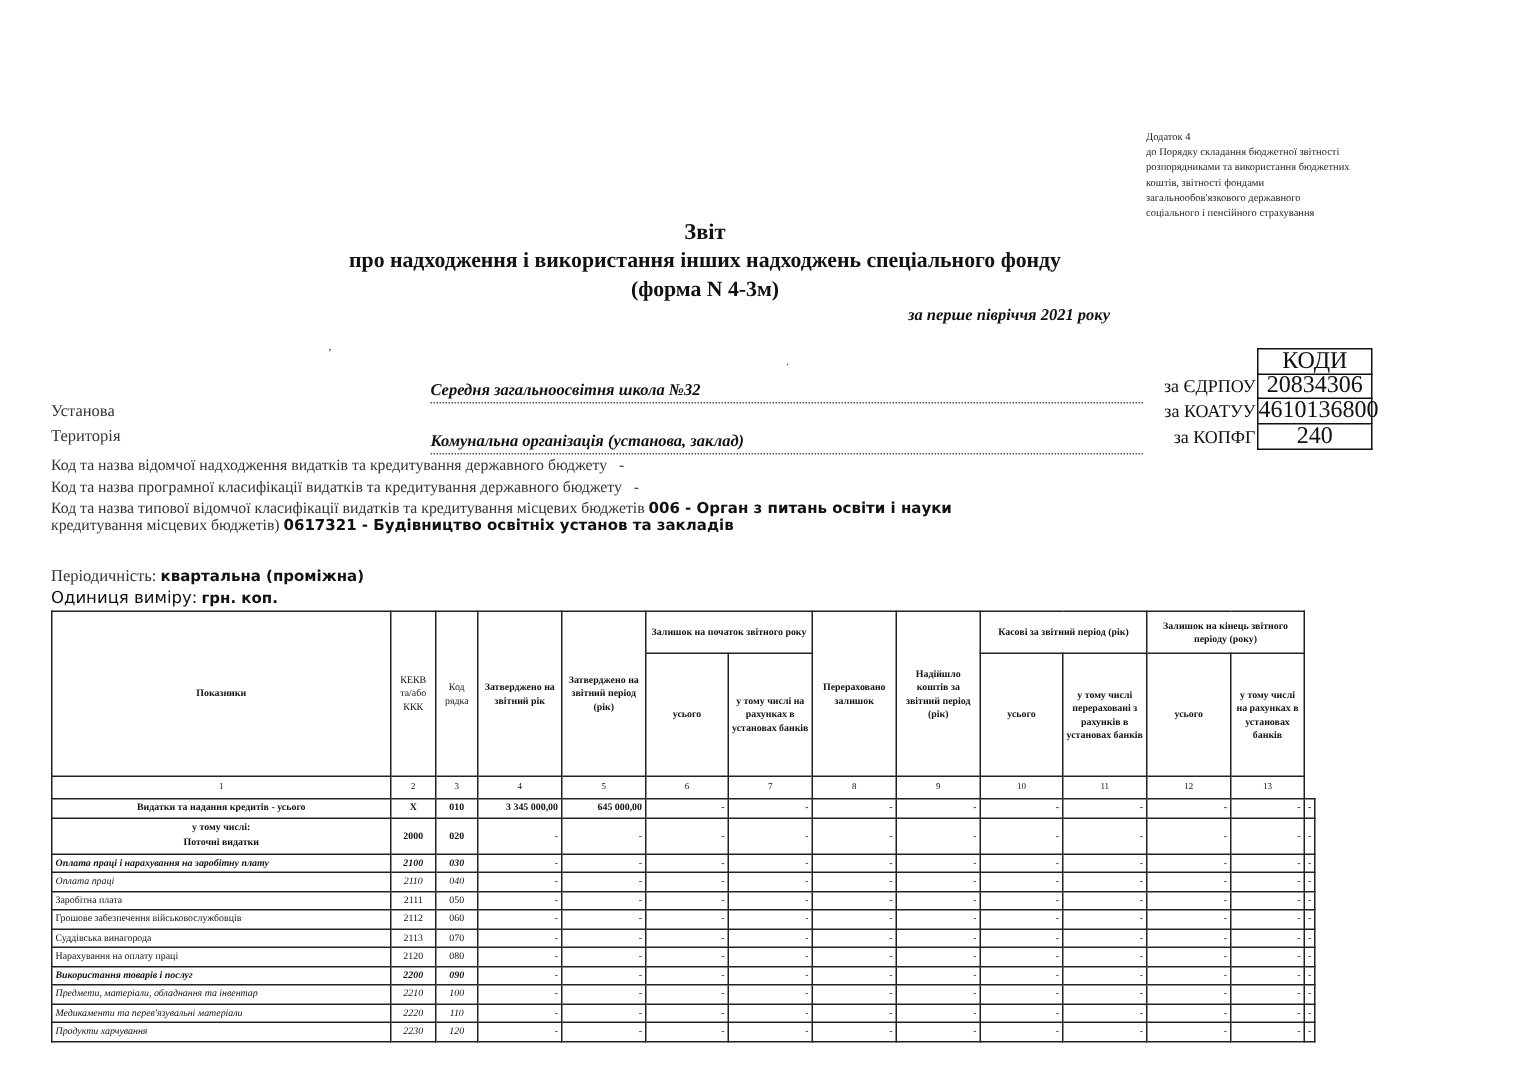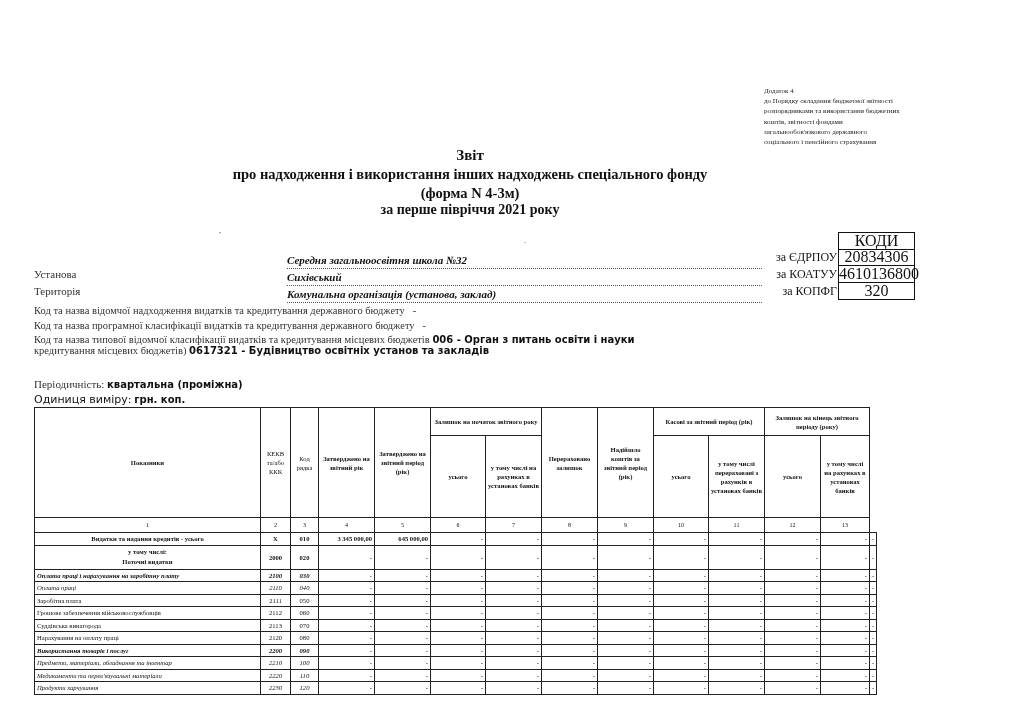--- a/index.html
+++ b/index.html
@@ -2,21 +2,21 @@
 <html><head>
 <meta charset="utf-8">
 <style>
   html, body { margin: 0; padding: 0; background: #ffffff; }
   body { width: 1024px; height: 725px; position: relative; overflow: hidden; font-family: "Liberation Serif", serif; color: #111; }
   .appendix { position: absolute; left: 764px; top: 86px; width: 170px; font-size: 7px; line-height: 10.2px; color: #222; }
   .title-block { position: absolute; left: 200px; top: 146px; width: 540px; text-align: center; }
   .title-block .t1 { font-weight: bold; font-size: 15px; line-height: 19px; }
   .title-block .t2 { font-weight: bold; font-size: 14.5px; line-height: 19px; }
   .title-block .t3 { font-weight: bold; font-size: 14.5px; line-height: 19px; }
-  .title-block .t4 { font-weight: bold; font-size: 14px; line-height: 14px; }
+  .title-block .t4 { font-weight: bold; font-style: italic; font-size: 11px; line-height: 14px; text-align: right; }
   .speck { position: absolute; font-size: 8px; color: #333; }
 
   .info-row { position: absolute; left: 34px; font-size: 11px; height: 16px; line-height: 16px; width: 730px; }
   .info-row .lbl { position: absolute; left: 0; color: #333; margin-top: 13px; }
   .info-row .val { position: absolute; left: 253px; width: 475px; font-weight: bold; font-style: italic; border-bottom: 1px dotted #555; line-height: 14px; height: 15px; }
 
   .codes { position: absolute; left: 762px; top: 232px; width: 152px; }
   .codes .row { height: 17px; position: relative; }
   .codes .clbl { position: absolute; right: 77px; top: 0; font-size: 12px; line-height: 17px; white-space: nowrap; }
   .codes .cval { position: absolute; left: 76px; width: 75px; height: 16px; border: 1px solid #111; border-top: none; text-align: center; font-size: 16px; line-height: 16px; }
@@ -59,41 +59,40 @@
 
 <span class="speck" style="left:219px; top:226px;">,</span>
 <span class="speck" style="left:524px; top:236px;">.</span>
 
 <div class="info-row" style="top:253px;">
   <span class="lbl">Установа</span>
   <span class="val">Середня загальноосвітня школа №32</span>
 </div>
 <div class="info-row" style="top:270px;">
   <span class="lbl">Територія</span>
-  <span class="val">Сихівський</span>
 </div>
 <div class="info-row" style="top:287px;">
   <span class="val">Комунальна організація (установа, заклад)</span>
 </div>
 
 <div class="codes">
   <div class="row">
     <span class="cval head">КОДИ</span>
   </div>
   <div class="row">
     <span class="clbl">за ЄДРПОУ</span>
     <span class="cval">20834306</span>
   </div>
   <div class="row">
     <span class="clbl">за КОАТУУ</span>
     <span class="cval">4610136800</span>
   </div>
   <div class="row">
     <span class="clbl">за КОПФГ</span>
-    <span class="cval">320</span>
+    <span class="cval">240</span>
   </div>
 </div>
 
 <div class="line" style="top:305px;">
   <span>Код та назва відомчої надходження видатків та кредитування державного бюджету</span>
   &nbsp;&nbsp;<span>-</span>
 </div>
 <div class="line" style="top:320px;">
   <span>Код та назва програмної класифікації видатків та кредитування державного бюджету</span>
   &nbsp;&nbsp;<span>-</span>

